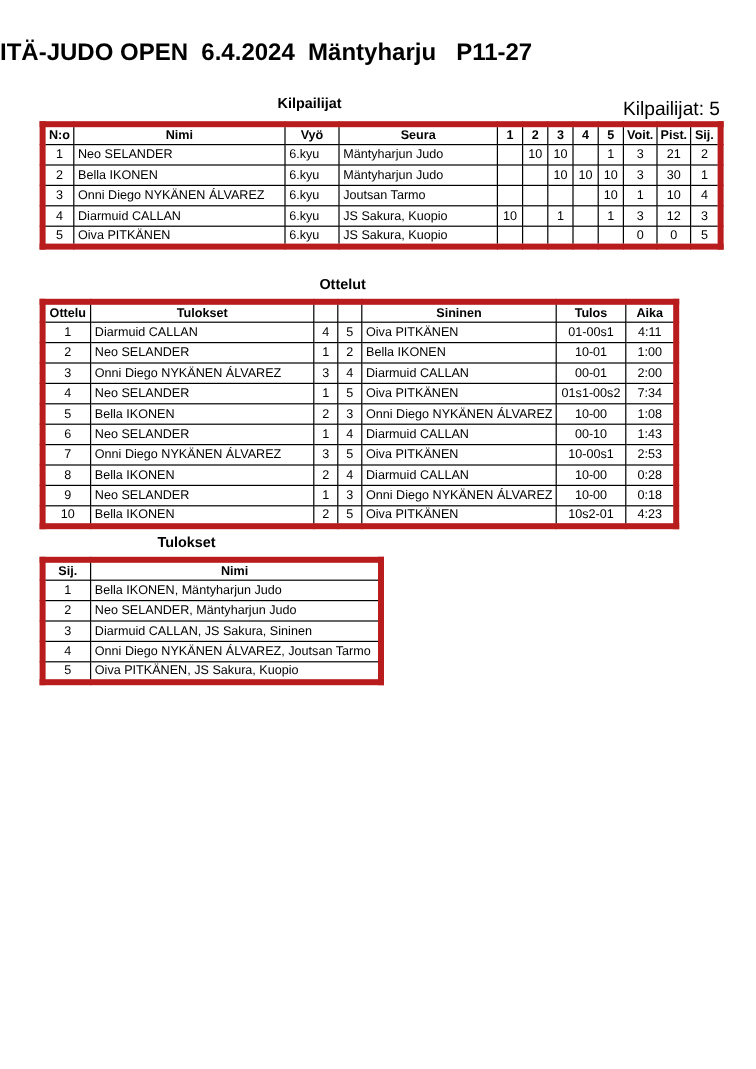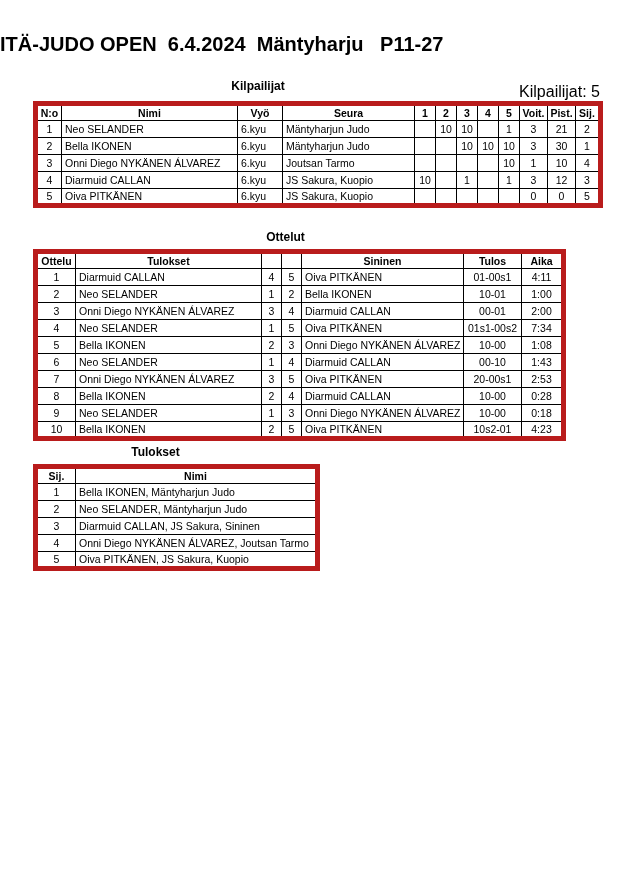--- a/index.html
+++ b/index.html
@@ -240,21 +240,21 @@
           <td class="c">00-10</td>
           <td class="c">1:43</td>
         </tr>
 
         <tr>
           <td class="c">7</td>
           <td>Onni Diego NYKÄNEN ÁLVAREZ</td>
           <td class="c">3</td>
           <td class="c">5</td>
           <td>Oiva PITKÄNEN</td>
-          <td class="c">20-00s1</td>
+          <td class="c">10-00s1</td>
           <td class="c">2:53</td>
         </tr>
 
         <tr>
           <td class="c">8</td>
           <td>Bella IKONEN</td>
           <td class="c">2</td>
           <td class="c">4</td>
           <td>Diarmuid CALLAN</td>
           <td class="c">10-00</td>

